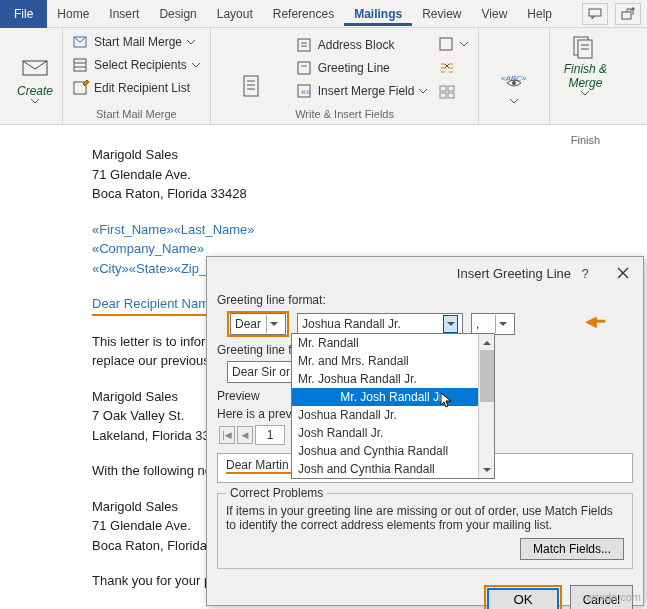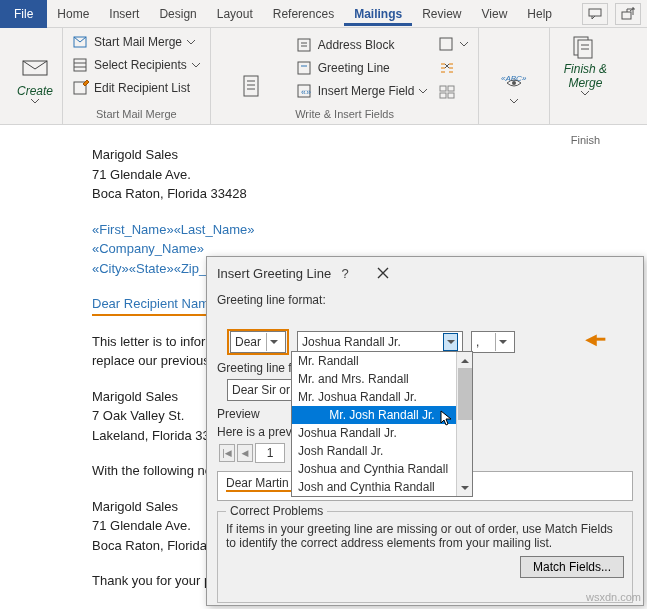--- a/index.html
+++ b/index.html
@@ -22,45 +22,45 @@
 .col { display: flex; flex-direction: column; gap: 3px; }
 
 svg { overflow: visible; }
 
 .doc { padding: 20px 0 0 92px; font-family: Calibri, Arial, sans-serif; font-size: 13px; color: #222; line-height: 1.5; }
 .mfield { color: #2e74b5; }
 .recipient { color: #2e74b5; border-bottom: 2px solid #e07b00; display: inline-block; }
 .para { margin-top: 16px; }
 
 .dialog { position: absolute; left: 206px; top: 256px; width: 438px; height: 350px; background: #f0f0f0; border: 1px solid #999; box-shadow: 2px 2px 8px rgba(0,0,0,0.25); display: flex; flex-direction: column; }
-.dlg-title { display: flex; align-items: center; justify-content: flex-start; padding: 6px 6px 6px 10px; font-size: 13px; }
+.dlg-title { display: flex; align-items: center; justify-content: flex-end; padding: 6px 6px 6px 10px; font-size: 13px; }
 .dlg-title .right { display: flex; gap: 10px; }
 .closebtn, .helpbtn { width: 28px; height: 20px; display: flex; align-items: center; justify-content: center; cursor: pointer; color: #444; }
 .dlg-body { padding: 4px 10px 8px 10px; font-size: 12px; display: flex; flex-direction: column; gap: 4px; flex: 1; }
 label.hdr { font-weight: 400; }
 .selrow { display: flex; gap: 8px; align-items: center; position: relative; }
 .selbox { border: 1px solid #7a7a7a; background: #fff; height: 22px; display: flex; align-items: center; padding: 0 4px; justify-content: space-between; cursor: pointer; }
 .selbox.small { width: 56px; }
 .selbox.big { width: 166px; }
 .selbox.tiny { width: 44px; }
 .caret { width: 15px; height: 18px; border-left: 1px solid #aaa; display: flex; align-items: center; justify-content: center; }
 .caret svg path { fill: #555; }
 .hl .caret { background: #cce4f7; border: 1px solid #005499; }
 
-.dropdown { position: absolute; top: 22px; left: 64px; width: 182px; background: #fff; border: 1px solid #7a7a7a; z-index: 5; }
+.dropdown { position: absolute; top: 22px; left: 64px; width: 204px; background: #fff; border: 1px solid #7a7a7a; z-index: 5; }
 .ditem { padding: 2px 6px; font-size: 12px; white-space: nowrap; cursor: pointer; }
 .ditem.sel { background: #0078d7; color: #fff; text-align: center; }
 .scroll-track { position: absolute; right: 0; top: 0; bottom: 0; width: 16px; background: #f0f0f0; border-left: 1px solid #ccc; }
 .scroll-thumb { position: absolute; left: 1px; width: 14px; background: #c2c2c2; }
 
 .disabled { color: #888; }
 .previewbox { border: 1px solid #aaa; background: #fff; height: 30px; padding: 4px 8px; }
 .pv-underline { border-bottom: 2px solid #e07b00; color: #333; display: inline-block; }
 
-.groupbox { border: 1px solid #bbb; padding: 10px 8px 24px 8px; position: relative; margin-top: 6px; }
+.groupbox { border: 1px solid #bbb; padding: 10px 8px 8px 8px; position: relative; margin-top: 6px; }
 .groupbox .legend { position: absolute; top: -8px; left: 8px; background: #f0f0f0; padding: 0 4px; font-size: 12px; }
 .btn { border: 1px solid #7a7a7a; background: #e1e1e1; padding: 3px 12px; cursor: pointer; font-size: 12px; }
 .dlg-buttons { display: flex; justify-content: flex-end; gap: 8px; padding: 8px 10px; }
 .okwrap { border: 2px solid #e07b00; padding: 1px; }
 .okbtn { border: 2px solid #0078d7; padding: 2px 24px; cursor: pointer; background: #e1e1e1; }
 
 .watermark { position: absolute; bottom: 6px; right: 6px; color: #aaa; font-size: 11px; }
 .arrow-orange { color: #e07b00; font-size: 14px; font-weight: bold; }
 .hl-orange { border: 2px solid #e07b00; padding: 0 1px; }
 .cursor-ptr { position: absolute; }
@@ -301,21 +301,21 @@
       <span class="helpbtn">?</span>
       <span class="closebtn">
           <svg width="12" height="12">
             <path d="M1 1 L11 11 M11 1 L1 11" stroke="#333" stroke-width="1.4"></path>
           </svg>
         </span>
     </div>
   </div>
   <div class="dlg-body">
     <label class="hdr">Greeting line format:</label>
-    <div class="selrow" style="margin-left:10px;margin-top:18px;">
+    <div class="selrow" style="margin-left:10px;">
       <span class="hl-orange">
           <span class="selbox small">
             <span>Dear</span>
             <span class="caret">
               <svg width="8" height="5">
                 <path d="M0 0 L4 4 L8 0"></path>
               </svg>
             </span>
           </span>
         </span>

